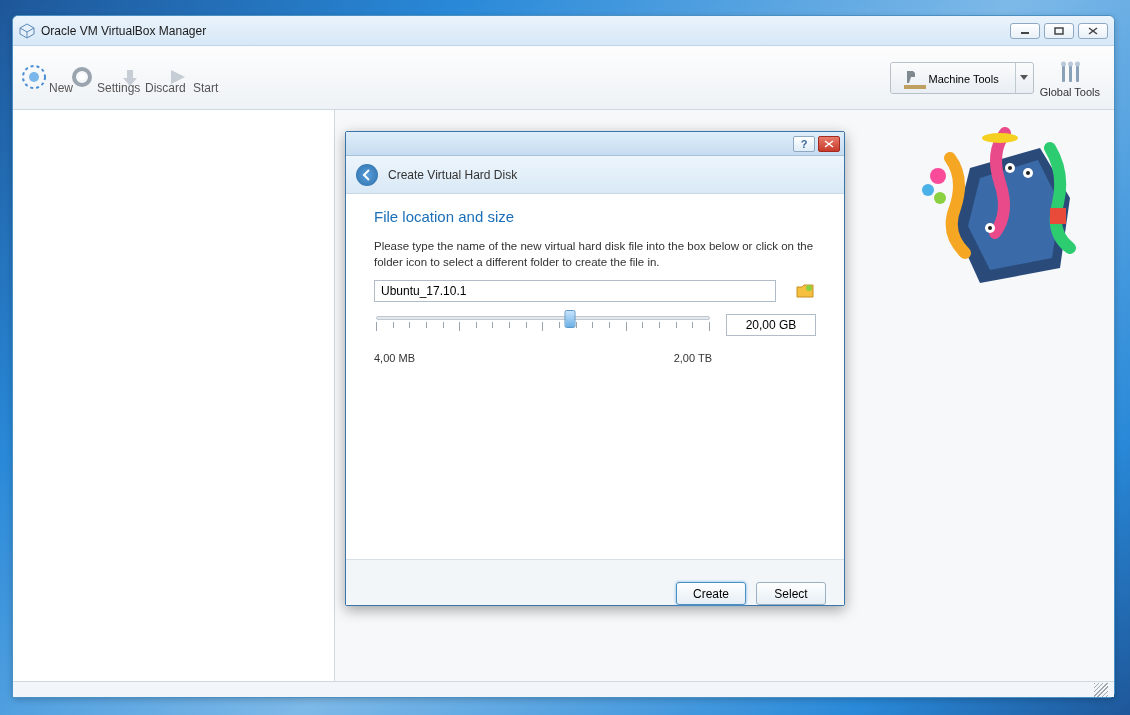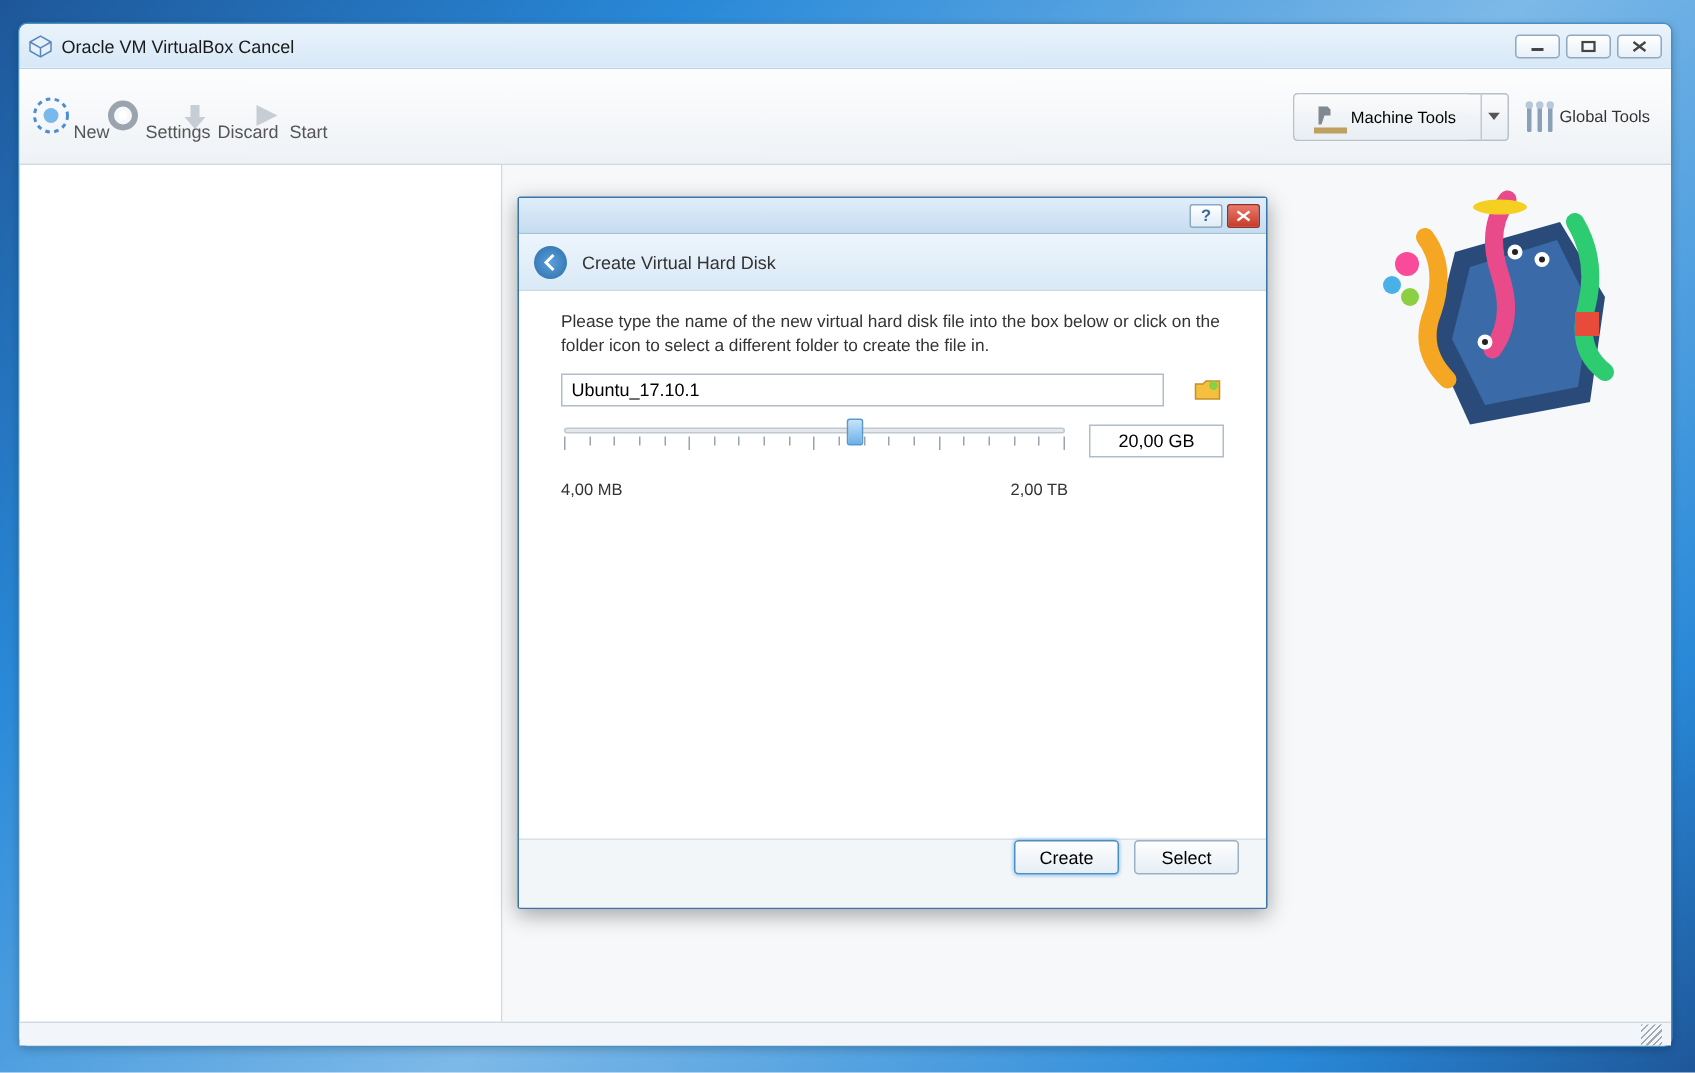--- a/index.html
+++ b/index.html
@@ -93,21 +93,21 @@
   .machine-tools-dd {
     width: 18px;
     align-self: stretch;
     border-left: 1px solid #c0c8d0;
     display: flex; align-items: center; justify-content: center;
     margin-left: 6px;
   }
   .machine-tools-wrap { display: flex; border: 1px solid #b8c0c8; border-radius: 3px; background: linear-gradient(#fbfbfb, #e8eef4);}
   .machine-tools-wrap > div:first-child { border: none; }
   .global-tool {
-    display: flex; flex-direction: row; align-items: center;
+    display: flex; flex-direction: column; align-items: center;
     font-size: 11px; color: #333;
     cursor: pointer;
   }
   .work {
     flex: 1;
     display: flex;
     position: relative;
     overflow: hidden;
   }
   .left-pane {
@@ -252,21 +252,21 @@
     border: 1px solid #b0bcc8;
     padding: 3px 6px;
     font-size: 12px;
     text-align: center;
     height: 22px;
   }
   .dlg-footer {
     height: 46px;
     border-top: 1px solid #d8e0e8;
     display: flex;
-    align-items: flex-start;
+    align-items: flex-end;
     justify-content: flex-end;
     gap: 10px;
     padding: 0 18px;
     background: #f3f6f9;
   }
   .dlg-footer button {
     min-width: 70px;
     height: 23px;
     border: 1px solid #9ab0c4;
     background: linear-gradient(#fefefe, #e6eef5);
@@ -284,21 +284,21 @@
 
 <div class="main-window">
   <div class="titlebar">
     <span class="icon-app">
       <svg width="16" height="16" viewBox="0 0 16 16">
           <polygon points="1,5 8,1 15,5 15,11 8,15 1,11" fill="#e6f0fa" stroke="#5a88b8" stroke-width="1"></polygon>
           <polyline points="1,5 8,9 15,5" fill="none" stroke="#5a88b8"></polyline>
           <line x1="8" y1="9" x2="8" y2="15" stroke="#5a88b8"></line>
         </svg>
     </span>
-    <span class="title">Oracle VM VirtualBox Cancel</span>
+    <span class="title">Oracle VM VirtualBox Manager</span>
     <div class="window-ctrls">
       <div class="winbtn">
           <svg width="10" height="8">
             <line x1="1" y1="6" x2="9" y2="6" stroke="#444" stroke-width="2"></line>
           </svg>
         </div>
       <div class="winbtn">
           <svg width="10" height="8">
             <rect x="1" y="1" width="8" height="6" fill="none" stroke="#444" stroke-width="1.5"></rect>
           </svg>
@@ -428,20 +428,21 @@
   </div>
   <div class="dlg-head">
     <div class="back-icon">
       <svg width="12" height="12">
           <path d="M8 1 L3 6 L8 11" stroke="#fff" stroke-width="2" fill="none"></path>
         </svg>
     </div>
     <span>Create Virtual Hard Disk</span>
   </div>
   <div class="dlg-body">
+    <h3>File location and size</h3>
     <p>Please type the name of the new virtual hard disk file into the box below or click on the folder icon to select a different folder to create the file in.</p>
     <div class="file-row">
       <input type="text" value="Ubuntu_17.10.1" style="">
       <div class="folder-btn">
         <svg width="18" height="16">
             <path d="M1 4 L6 4 L8 2 L17 2 L17 14 L1 14 Z" fill="#f5c040" stroke="#c89020"></path>
             <circle cx="13" cy="5" r="3" fill="#8bd040"></circle>
           </svg>
       </div>
     </div>

